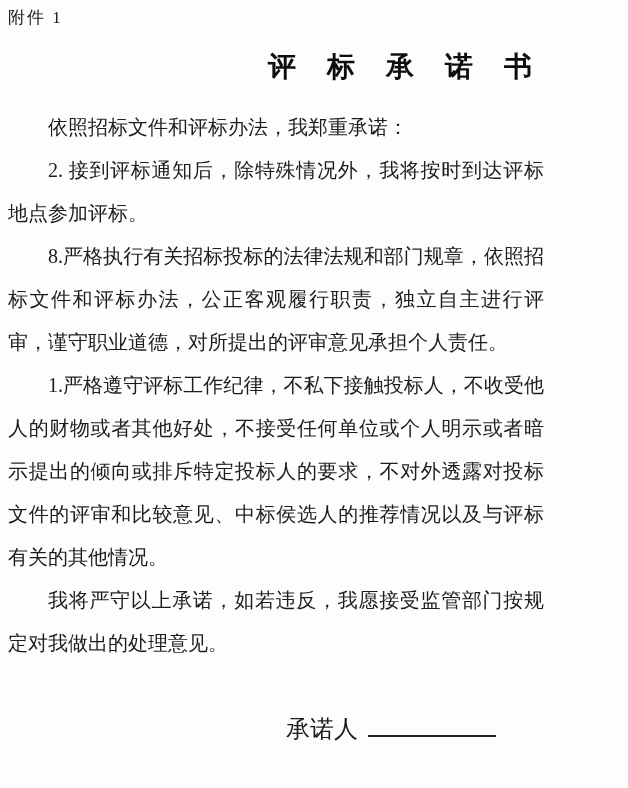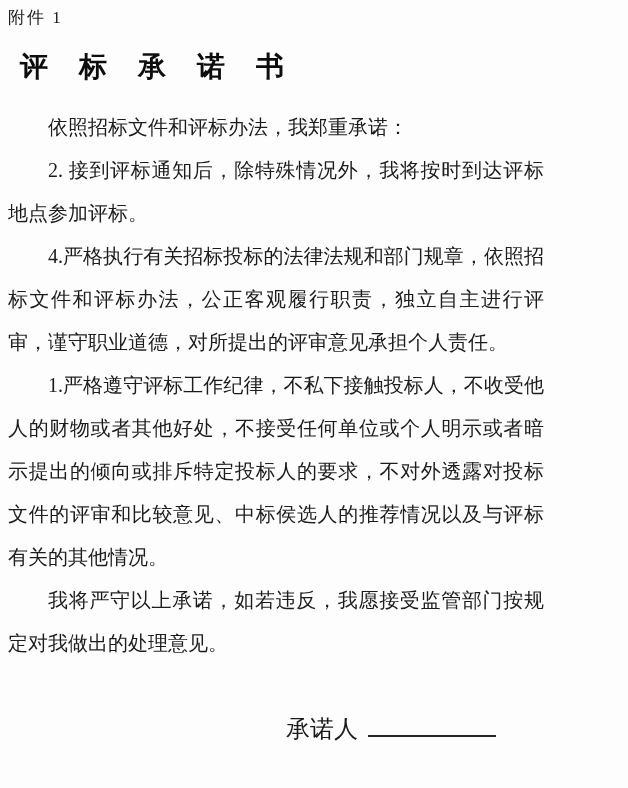--- a/index.html
+++ b/index.html
@@ -22,21 +22,21 @@
     padding: 6px 8px 0 8px;
     background: #fdfdfd;
   }
   .attachment {
     font-size: 17px;
     line-height: 24px;
     letter-spacing: 2px;
   }
   .title {
     margin-top: 18px;
-    text-align: left;
+    text-align: right;
     font-size: 28px;
     line-height: 38px;
     font-weight: bold;
     letter-spacing: 12px;
     text-indent: 12px;
     color: #0d0d0d;
   }
   .body-text {
     margin-top: 20px;
   }
@@ -82,21 +82,21 @@
 
 <div class="doc">
 
   <div class="attachment">附件 1</div>
 
   <div class="title">评 标 承 诺 书</div>
 
   <div class="body-text">
     <p>依照招标文件和评标办法，我郑重承诺：</p>
     <p>2. 接到评标通知后，除特殊情况外，我将按时到达评标地点参加评标。</p>
-    <p>4.严格执行有关招标投标的法律法规和部门规章，依照招标文件和评标办法，公正客观履行职责，独立自主进行评审，谨守职业道德，对所提出的评审意见承担个人责任。</p>
+    <p>8.严格执行有关招标投标的法律法规和部门规章，依照招标文件和评标办法，公正客观履行职责，独立自主进行评审，谨守职业道德，对所提出的评审意见承担个人责任。</p>
     <p>1.严格遵守评标工作纪律，不私下接触投标人，不收受他人的财物或者其他好处，不接受任何单位或个人明示或者暗示提出的倾向或排斥特定投标人的要求，不对外透露对投标文件的评审和比较意见、中标侯选人的推荐情况以及与评标有关的其他情况。</p>
     <p>我将严守以上承诺，如若违反，我愿接受监管部门按规定对我做出的处理意见。</p>
   </div>
 
   <div class="signature-row">
     <span>承诺人</span><span class="blank sig-blank"></span>
   </div>
 
   <div class="date-row">
     <span class="blank year-blank"></span><span>年</span><span class="blank month-blank"></span><span>月</span><span class="blank day-blank"></span><span>日</span>

